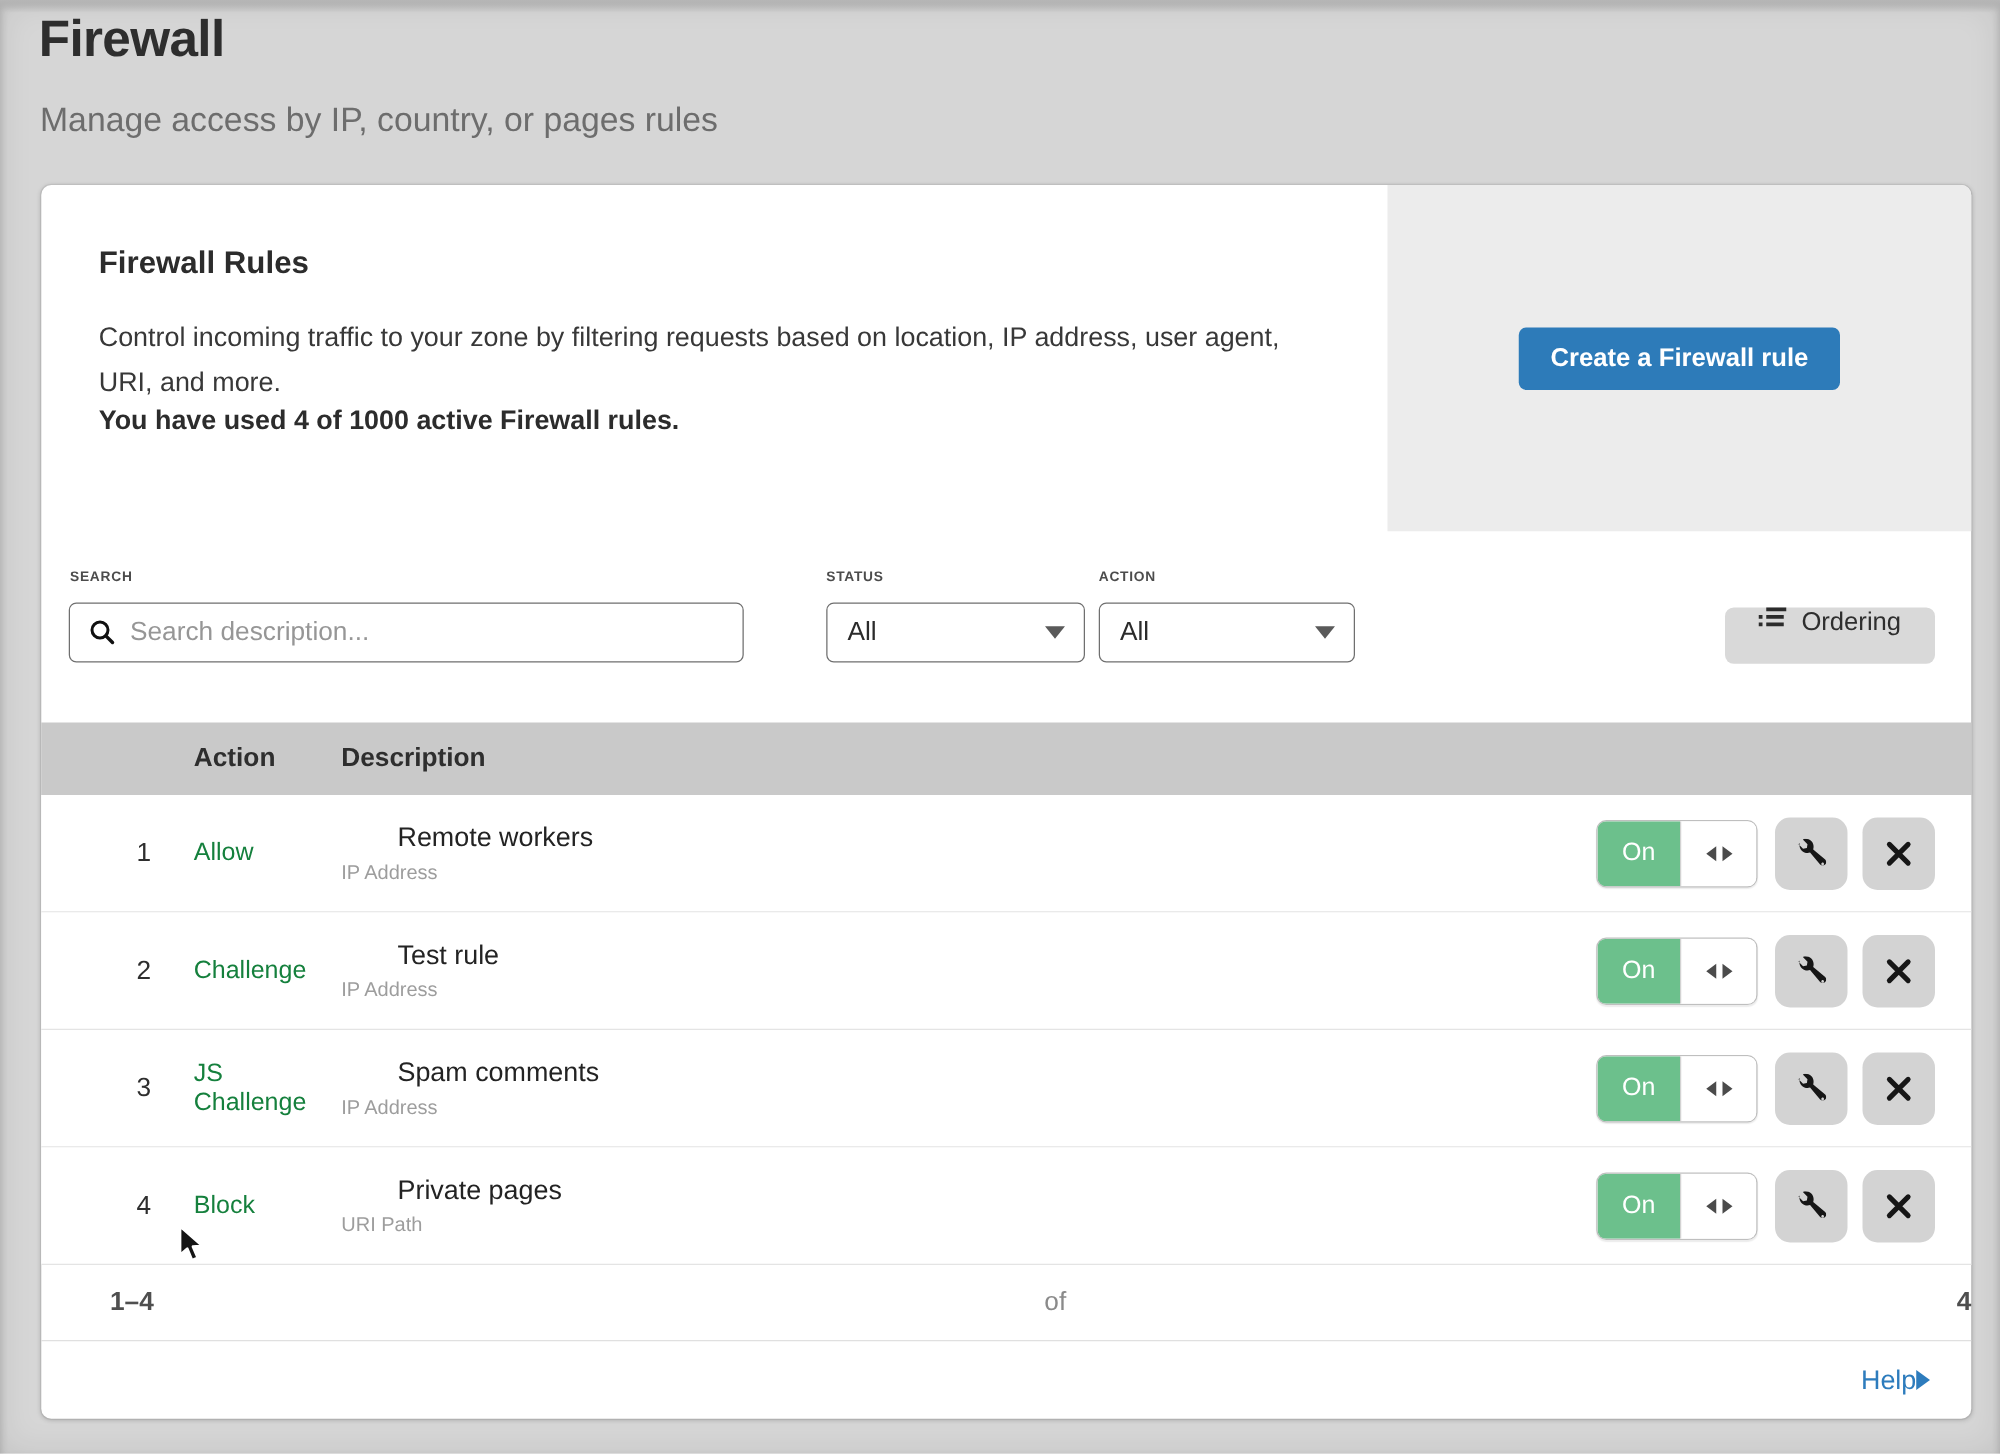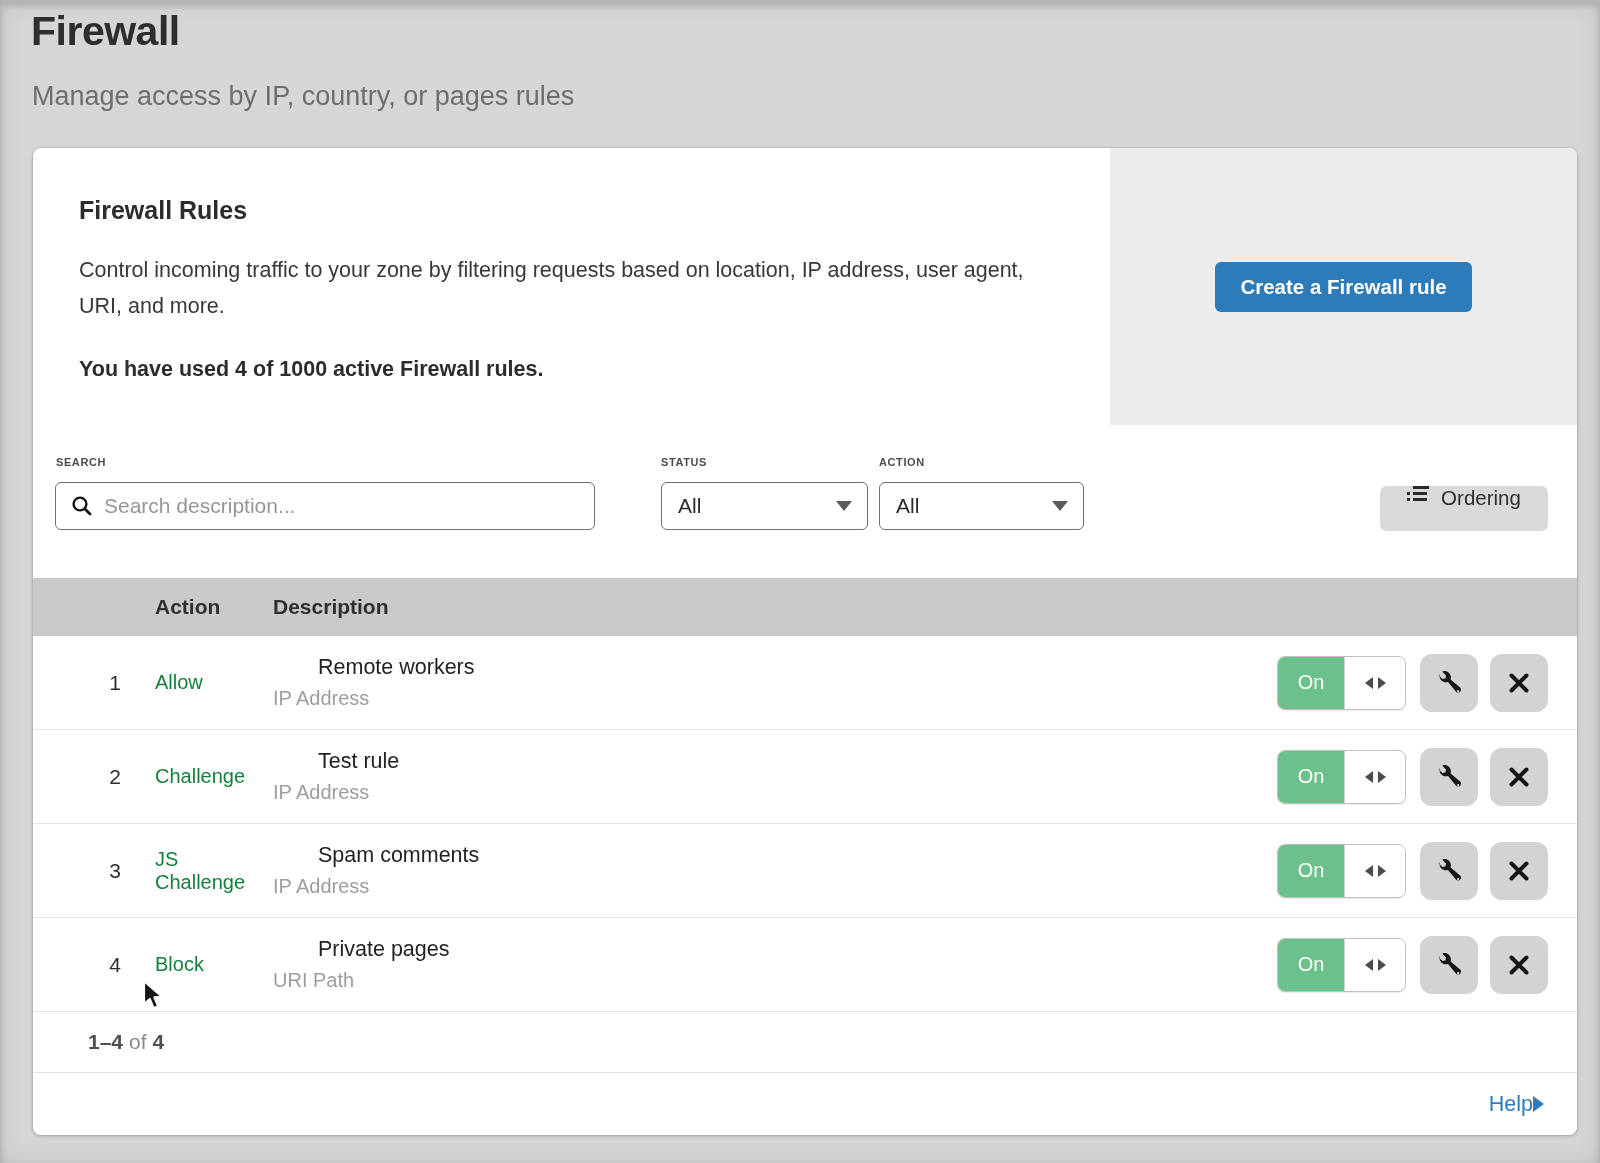--- a/index.html
+++ b/index.html
@@ -32,21 +32,21 @@
     background:#ececec; border-radius:0 8px 0 0;
     display:flex; align-items:center; justify-content:center;
   }
   .create-btn {
     background:#2d7bb9; color:#fff; font-size:20.5px; font-weight:600;
     padding:13px 25px; border:none; border-radius:6px; cursor:pointer;
     font-family:"Liberation Sans", sans-serif;
   }
   .card-top-left { padding:48px 0 0 46px; }
   .intro-heading { font-size:25px; font-weight:700; color:#2c2c2c; margin-bottom:27px; }
-  .intro-desc { font-size:21.5px; color:#383838; line-height:36px; max-width:945px; margin-bottom:33px; }
+  .intro-desc { font-size:21.5px; color:#383838; line-height:36px; max-width:945px; }
   .intro-usage { font-size:21.5px; font-weight:700; color:#2c2c2c; }
 
   
   .filter-label { position:absolute; font-size:11px; font-weight:700; letter-spacing:.6px; color:#4c4c4c; }
   .lbl-search { left:23px;  top:308px; }
   .lbl-status { left:628px; top:308px; }
   .lbl-action { left:846px; top:308px; }
 
   .search-box {
     position:absolute; left:22px; top:334px; width:540px; height:48px;
@@ -87,21 +87,21 @@
 
   
   .table { position:absolute; top:430px; left:0; right:0; }
   .grid-cols { display:grid; grid-template-columns:54px 131px 1fr 271px; padding:0 29px 0 55px; align-items:center; }
   .thead { height:58px; background:#c9c9c9; font-size:21px; font-weight:600; color:#2e2e2e; }
   .th-action, .row-action { padding-left:13px; }
   .row { height:94px; background:#fff; border-bottom:1px solid #e4e4e4; }
   .row-num { font-size:21px; color:#2e2e2e; text-align:center; }
   .row-action { font-size:20px; color:#15803d; }
   .desc-title { font-size:21.5px; color:#232323; margin-bottom:7px;margin-left:45px; }
-  .desc-sub { font-size:20px; color:#9d9d9d; }
+  .desc-sub { font-size:16px; color:#9d9d9d; }
 
   .controls { display:flex; align-items:center; justify-content:flex-end; }
   .toggle {
     width:130px; height:54px; border:1px solid #bfbfbf; border-radius:8px;
     background:#fff; display:flex; overflow:hidden; cursor:pointer;
     box-shadow:0 1px 1px rgba(0,0,0,.08);
   }
   .toggle-on {
     width:66px; background:#6cc08c; color:#fff; font-size:20px;
     display:flex; align-items:center; justify-content:center;
@@ -111,21 +111,21 @@
   .tri-r { width:0; height:0; border-top:6px solid transparent; border-bottom:6px solid transparent; border-left:8px solid #4b4b4b; }
 
   .icon-btn {
     width:58px; height:58px; border:none; border-radius:12px; background:#d3d3d3;
     display:flex; align-items:center; justify-content:center; cursor:pointer;
   }
   .btn-wrench { margin-left:14px; }
   .btn-delete { margin-left:12px; }
 
   
-  .table-footer { height:61px; display:flex; align-items:center; padding-left:55px; border-bottom:1px solid #e0e0e0; font-size:21px; color:#8a8a8a; }
+  .table-footer { height:61px; display:flex; align-items:center; padding-left:55px; border-bottom:1px solid #e0e0e0; font-size:21px; color:#8a8a8a;justify-content:space-between; }
   .pg-strong { color:#4f4f4f; font-weight:600; }
   .pg-sep { margin:0 6px; }
   .help-row { height:62px; display:flex; align-items:center; justify-content:flex-end; padding-right:33px; }
   .help-link { display:flex; align-items:center; gap:0; font-size:21.5px; color:#2d7cbd; text-decoration:none; cursor:pointer; }
   .help-arrow { width:0; height:0; border-top:8px solid transparent; border-bottom:8px solid transparent; border-left:11px solid #2d7cbd; }
 
   .cursor { position:absolute; left:140px; top:979px; pointer-events:none; }
 </style>
 </head>
 <body>

